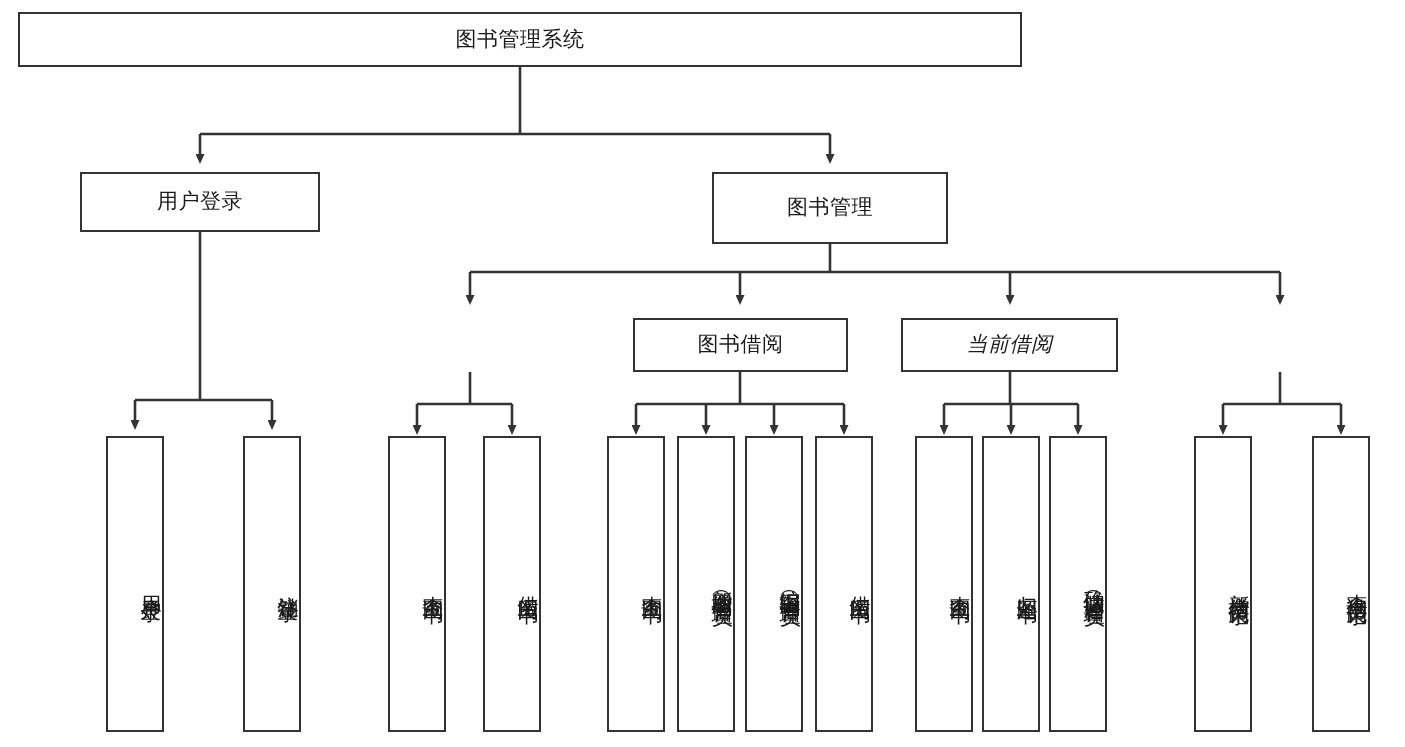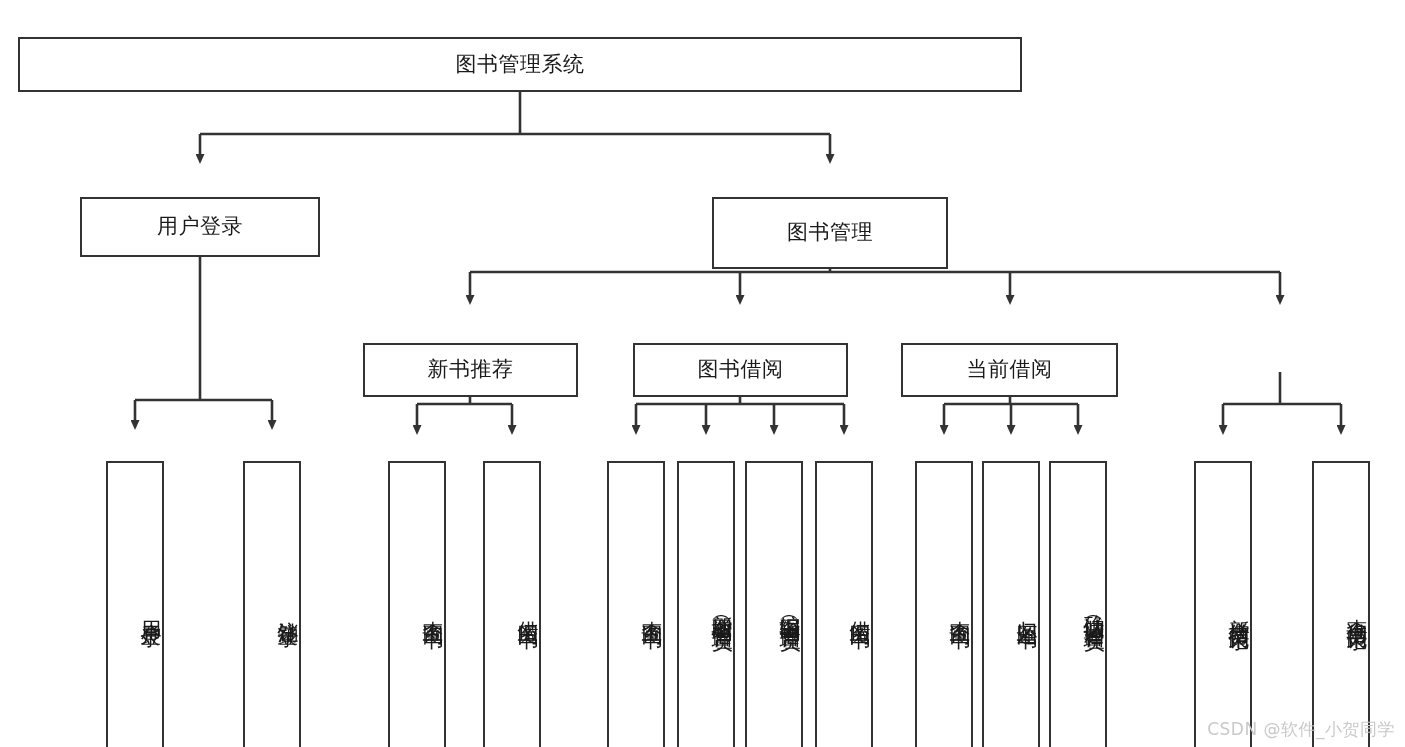--- a/index.html
+++ b/index.html
@@ -26,21 +26,20 @@
   .node {
     position: absolute;
     background: #ffffff;
     border: 2.5px solid #333333;
     display: flex;
     align-items: center;
     justify-content: center;
     color: #1a1a1a;
     text-align: center;
     z-index: 2;
-    margin-top: 25px;
   }
   .node.horiz {
     font-size: 21px;
     letter-spacing: 0.5px;
     line-height: 1.2;
   }
   .node.vert {
     writing-mode: vertical-rl;
     text-orientation: upright;
     font-size: 21px;
@@ -126,27 +125,24 @@
     <span>图书管理系统</span>
   </div>
 
   <div class="node horiz" style="left:80px; top:172px; width:240px; height:60px;">
     <span>用户登录</span>
   </div>
   <div class="node horiz" style="left:712px; top:172px; width:236px; height:72px;">
     <span>图书管理</span>
   </div>
 
-  <div class="node horiz" style="left:363px; top:318px; width:215px; height:54px;">
-    <span>新书推荐</span>
-  </div>
   <div class="node horiz" style="left:633px; top:318px; width:215px; height:54px;">
     <span>图书借阅</span>
   </div>
-  <div class="node horiz" style="left:901px; top:318px; width:217px; height:54px;">
+  <div class="node horiz" style="left:901px; top:318px; width:217px; height:54px;font-style:italic;">
     <span>当前借阅</span>
   </div>
 
   <div class="node vert" style="left:106px; top:436px; width:58px; height:296px;">
     <span class="vlabel">用户登录</span>
   </div>
   <div class="node vert" style="left:243px; top:436px; width:58px; height:296px;">
     <span class="vlabel">注销登录</span>
   </div>
 
@@ -180,15 +176,14 @@
     <span class="vlabel">确认归还（管理员）</span>
   </div>
 
   <div class="node vert" style="left:1194px; top:436px; width:58px; height:296px;">
     <span class="vlabel">新增借阅记录</span>
   </div>
   <div class="node vert" style="left:1312px; top:436px; width:58px; height:296px;">
     <span class="vlabel">查询借阅记录</span>
   </div>
 
-  <div id="watermark">CSDN @软件_小贺同学</div>
 
 </div>
 
 </body></html>

